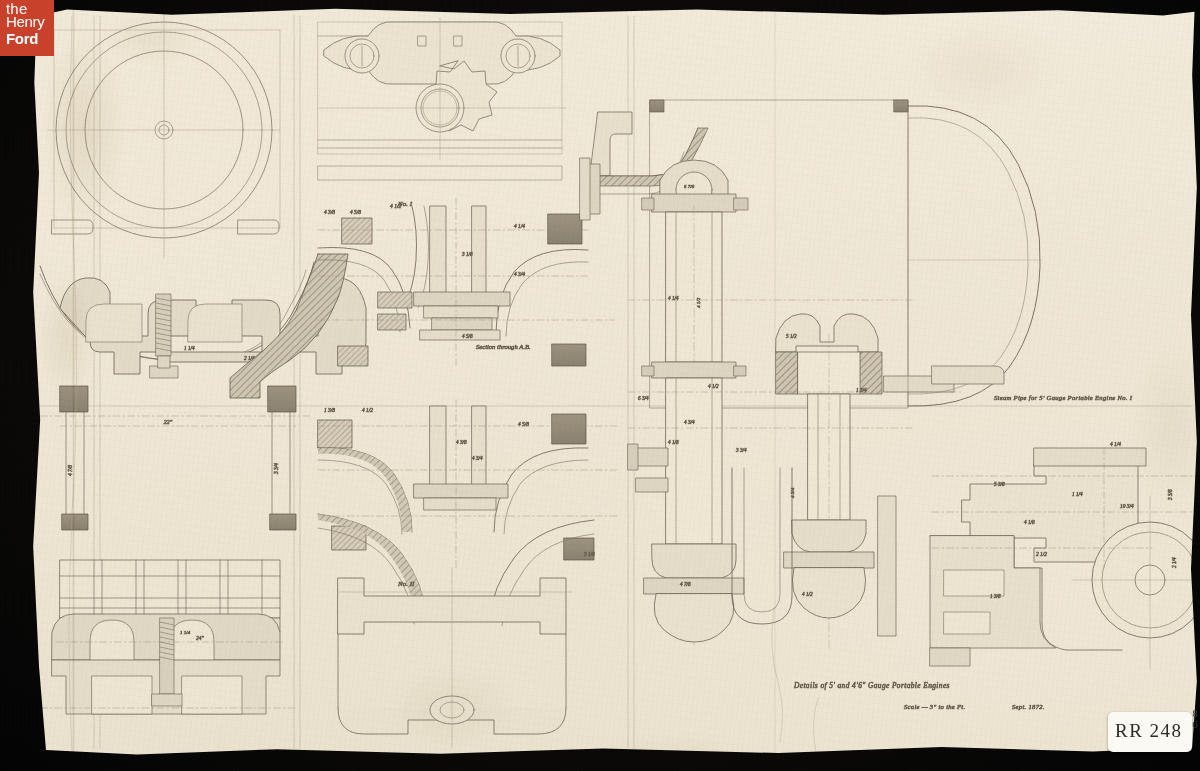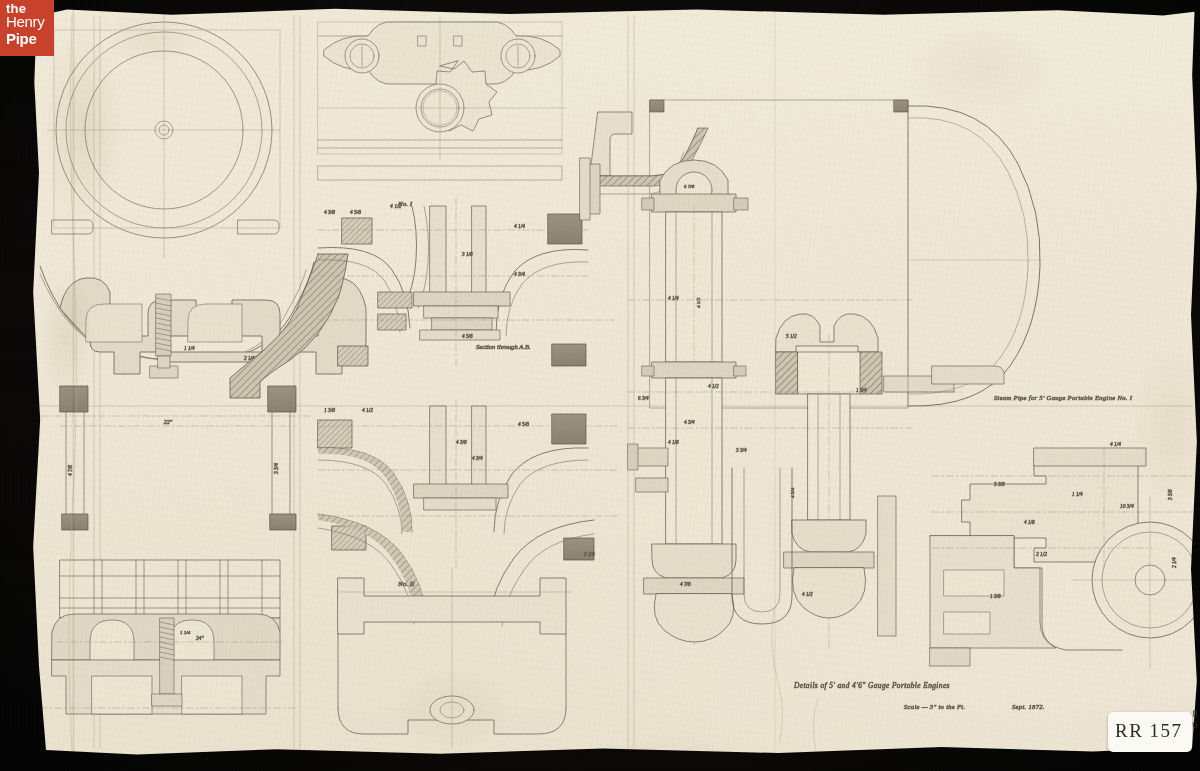--- a/index.html
+++ b/index.html
@@ -48,22 +48,22 @@
 
   
   .crease{position:absolute;top:0;bottom:0;width:3px;pointer-events:none;mix-blend-mode:multiply;opacity:.5;
     background:linear-gradient(90deg,rgba(255,255,255,.5),rgba(150,133,100,.42),rgba(255,255,255,.35));}
 
   svg.draw{position:absolute;left:0;top:0;width:1166px;height:748px;overflow:visible;}
 
   
   .thf-logo{position:absolute;left:0;top:0;width:54px;height:56px;background:#c8412a;
     color:#fff;z-index:40;}
-  .thf-logo .l1{position:absolute;left:6px;top:4px;font-size:13px;line-height:10px;
-    font-family:"Liberation Sans",sans-serif;font-weight:700;letter-spacing:.2px;}
+  .thf-logo .l1{position:absolute;left:6px;top:4px;font-size:15px;line-height:10px;
+    font-family:"Liberation Sans",sans-serif;font-weight:400;letter-spacing:.2px;}
   .thf-logo .l2{position:absolute;left:6px;top:14px;font-size:15px;line-height:15px;
     font-family:"Liberation Sans",sans-serif;font-weight:400;letter-spacing:-.3px;}
   .thf-logo .l3{position:absolute;left:6px;top:31px;font-size:15px;line-height:15px;
     font-family:"Liberation Sans",sans-serif;font-weight:700;letter-spacing:-.3px;}
 
   
   .arch-label{position:absolute;left:1108px;top:712px;width:84px;height:40px;
     background:#fbf9f3;border-radius:5px;box-shadow:0 1px 3px rgba(0,0,0,.35);z-index:35;}
   .arch-label .code{position:absolute;left:7px;top:8px;font-size:19px;color:#2e2a26;
     font-family:"Liberation Serif",serif;letter-spacing:1.5px;}
@@ -493,24 +493,24 @@
 
     <div class="crease" style="left:40px;"></div>
     <div class="crease" style="left:742px; width:2px; opacity:.35;"></div>
     <div class="stains"></div>
     <div class="fiber"></div>
   </div>
 
   <div class="thf-logo">
     <div class="l1">the</div>
     <div class="l2">Henry</div>
-    <div class="l3">Pipe</div>
+    <div class="l3">Ford</div>
   </div>
 
   <div class="arch-label">
-    <div class="code">RR 157</div>
+    <div class="code">RR 248</div>
   </div>
   <div class="frac">
     <i>8</i>
     <i>6</i>
   </div>
 
 </div>
 
 </body></html>

